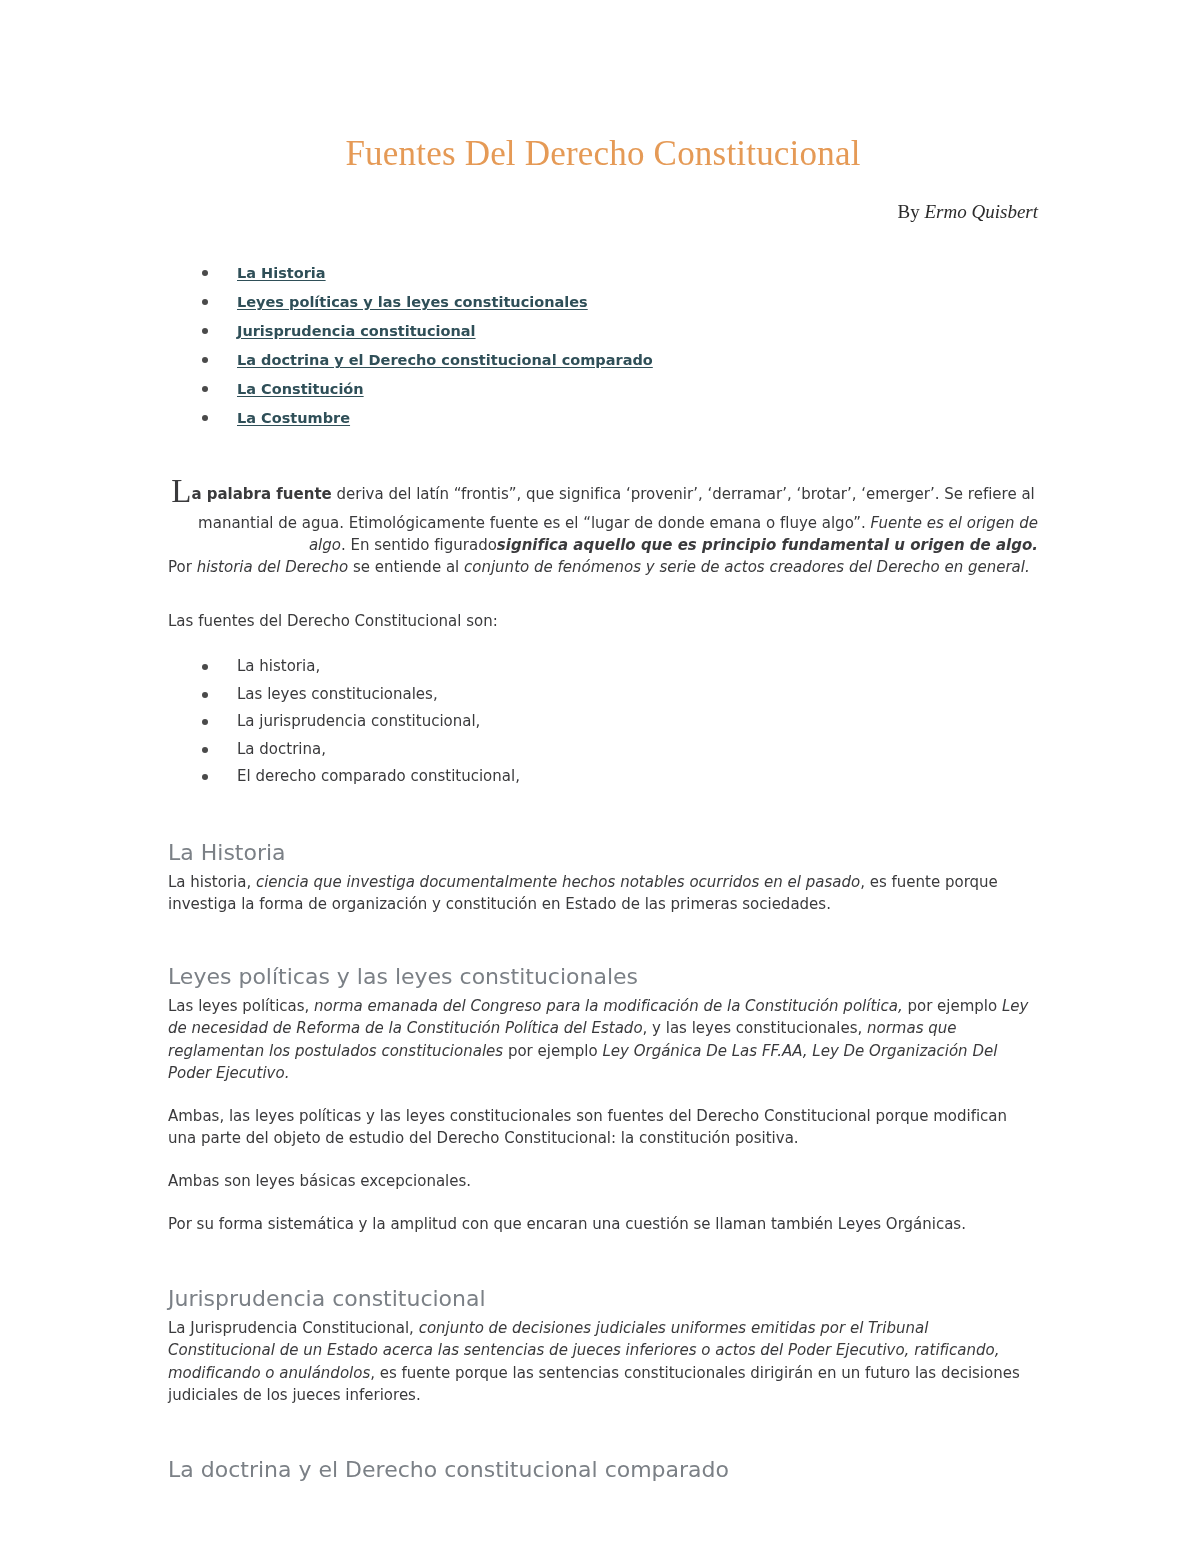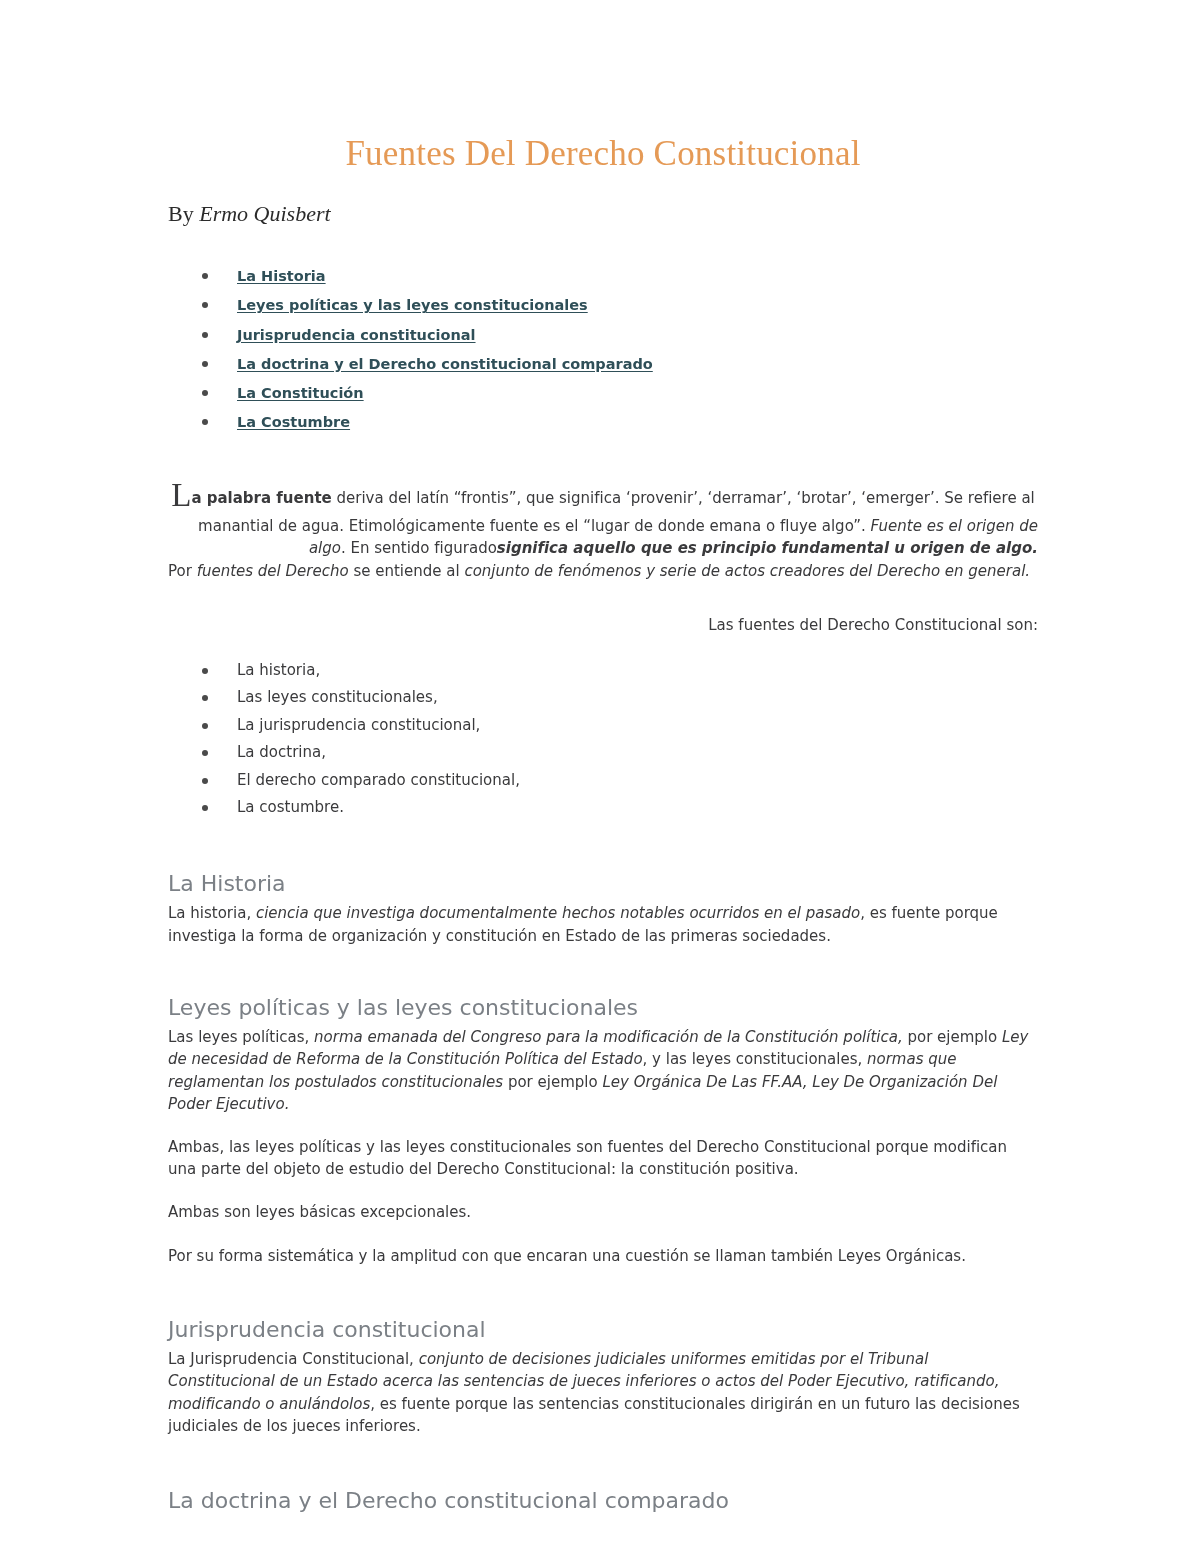--- a/index.html
+++ b/index.html
@@ -40,25 +40,26 @@
     font-weight: 400;
     color: #e59a56;
     text-align: center;
     margin: 0;
     padding-top: 133px;
     line-height: 1.2;
     letter-spacing: 0.2px;
   }
 
   .byline {
+    text-align: right;
     margin: 0;
     padding-top: 26px;
     padding-right: 0px;
     font-family: "Liberation Serif", "DejaVu Serif", serif;
-    font-size: 22px;
+    font-size: 19px;
     color: #2b2b2b;
     line-height: 1.2;
   }
   .byline .author {
     font-style: italic;
   }
 
   
   .toc {
     list-style: none;
@@ -116,21 +117,20 @@
     line-height: 1.42;
     padding-top: 6px;
     text-align: right;
   }
   b, strong { font-weight: bold; }
   i, em { font-style: italic; }
   .bi { font-weight: bold; font-style: italic; }
 
   .intro-line {
     padding-top: 32px;
-    text-align: right;
   }
 
   
   ul.plain {
     list-style: none;
     margin: 0;
     padding: 0;
     padding-top: 23px;
   }
   ul.plain li {
@@ -188,31 +188,30 @@
       <li><a href="#">Jurisprudencia constitucional</a></li>
       <li><a href="#">La doctrina y el Derecho constitucional comparado </a></li>
       <li><a href="#">La Constitución</a></li>
       <li><a href="#">La Costumbre</a></li>
     </ul>
 
     <p class="body lead"><span class="dropcap">L</span><b>a palabra fuente</b><span> deriva del latín “frontis”, que significa ‘provenir’, ‘derramar’, ‘brotar’, ‘emerger’. Se refiere al</span></p>
 
     <p class="body lead-rest"><span>manantial de agua. Etimológicamente fuente es el “lugar de donde emana o fluye algo”. </span><i>Fuente es el origen de algo</i><span>. En sentido figurado</span><span class="bi">significa aquello que es principio fundamental u origen de algo.</span></p>
 
-    <p class="body"><span>Por </span><i>fuentes del Derecho</i><span> se entiende al </span><i>conjunto de fenómenos y serie de actos creadores del Derecho en general.</i></p>
+    <p class="body"><span>Por </span><i>historia del Derecho</i><span> se entiende al </span><i>conjunto de fenómenos y serie de actos creadores del Derecho en general.</i></p>
 
     <p class="body intro-line">Las fuentes del Derecho Constitucional son:</p>
 
     <ul class="plain">
       <li>La historia,</li>
       <li>Las leyes constitucionales,</li>
       <li>La jurisprudencia constitucional,</li>
       <li>La doctrina,</li>
       <li>El derecho comparado constitucional,</li>
-      <li>La costumbre.</li>
     </ul>
 
     <h2 class="section sec-historia">La Historia</h2>
     <p class="body"><span>La historia, </span><i>ciencia que investiga documentalmente hechos notables ocurridos en el pasado</i><span>, es fuente porque investiga la forma de organización y constitución en Estado de las primeras sociedades.</span></p>
 
     <h2 class="section sec-leyes">Leyes políticas y las leyes constitucionales</h2>
     <p class="body"><span>Las leyes políticas, </span><i>norma emanada del Congreso para la modificación de la Constitución política,</i><span> por ejemplo </span><i>Ley de necesidad de Reforma de la Constitución Política del Estado</i><span>, y las leyes constitucionales, </span><i>normas que reglamentan los postulados constitucionales</i><span> por ejemplo </span><i>Ley Orgánica De Las FF.AA, Ley De Organización Del Poder Ejecutivo.</i></p>
 
     <p class="body gap-md">Ambas, las leyes políticas y las leyes constitucionales son fuentes del Derecho Constitucional porque modifican una parte del objeto de estudio del Derecho Constitucional: la constitución positiva.</p>
     <p class="body gap-md">Ambas son leyes básicas excepcionales.</p>

